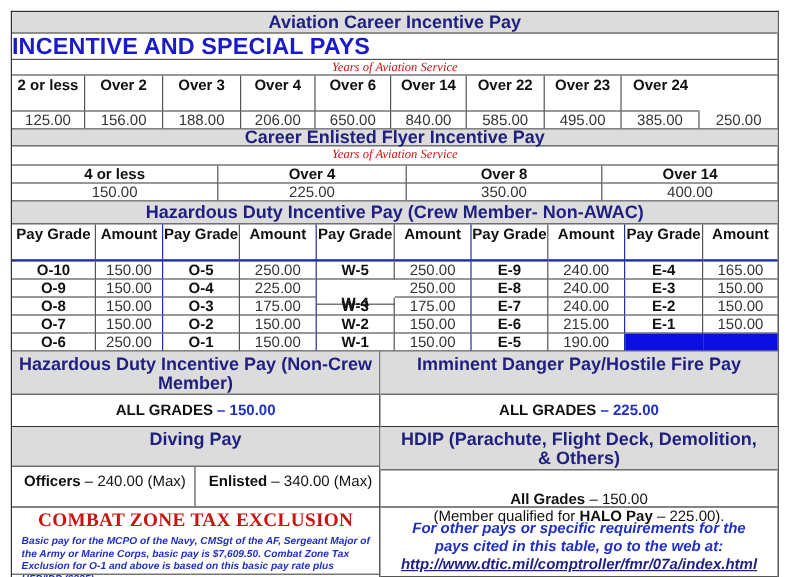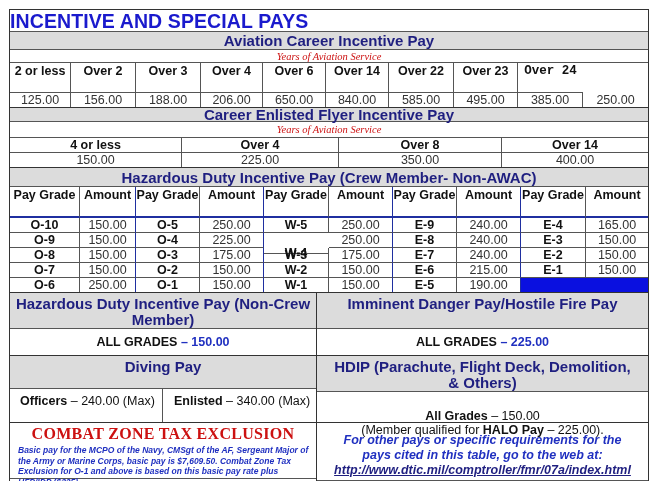--- a/index.html
+++ b/index.html
@@ -29,40 +29,40 @@
   .czte-title { font-family: "Liberation Serif", serif; font-weight: bold; color: #cc1111; font-size: 16px; text-align: center; height: 22px; line-height: 22px; letter-spacing: 0.3px; }
   .czte-text { font-size: 8.5px; font-style: italic; font-weight: bold; color: #2030c0; line-height: 10.5px; padding: 0 4px 0 8px; }
   .other { font-style: italic; font-weight: bold; color: #2030c0; font-size: 12.5px; line-height: 15px; text-align: center; padding-top: 10px; }
   .other a { color: #1f1f80; text-decoration: underline; }
 </style>
 </head>
 <body>
 
 <div class="sheet">
 
+  <div class="row sec gray" style="justify-content:center;align-items:center;">
+    <span>Aviation Career Incentive Pay</span>
+  </div>
+
   <div class="row title">
     <span>INCENTIVE AND SPECIAL PAYS</span>
-  </div>
-
-  <div class="row sec gray" style="justify-content:center;align-items:center;">
-    <span>Aviation Career Incentive Pay</span>
   </div>
   <div class="row yrs" style="justify-content:center;align-items:center;">
     <span>Years of Aviation Service</span>
   </div>
   <div class="row" style="height:30px;">
     <div class="cell hdr" style="width:61px;align-items:flex-start;padding-top:1px;">2 or less</div>
     <div class="cell hdr" style="width:65px;align-items:flex-start;padding-top:1px;">Over 2</div>
     <div class="cell hdr" style="width:65px;align-items:flex-start;padding-top:1px;">Over 3</div>
     <div class="cell hdr" style="width:62px;align-items:flex-start;padding-top:1px;">Over 4</div>
     <div class="cell hdr" style="width:63px;align-items:flex-start;padding-top:1px;">Over 6</div>
     <div class="cell hdr" style="width:63px;align-items:flex-start;padding-top:1px;">Over 14</div>
     <div class="cell hdr" style="width:65px;align-items:flex-start;padding-top:1px;">Over 22</div>
     <div class="cell hdr" style="width:64px;align-items:flex-start;padding-top:1px;">Over 23</div>
-    <div class="cell hdr" style="width:65px;align-items:flex-start;padding-top:1px;font-family:Liberation Mono, monospace;">Over 24</div>
+    <div class="cell hdr" style="width:65px;align-items:flex-start;padding-top:1px;">Over 24</div>
   </div>
   <div class="row" style="height:15px;border-bottom:1.5px solid #333;">
     <div class="cell val" style="width:61px;border-bottom:none;">125.00</div>
     <div class="cell val" style="width:65px;border-bottom:none;">156.00</div>
     <div class="cell val" style="width:65px;border-bottom:none;">188.00</div>
     <div class="cell val" style="width:62px;border-bottom:none;">206.00</div>
     <div class="cell val" style="width:63px;border-bottom:none;">650.00</div>
     <div class="cell val" style="width:63px;border-bottom:none;">840.00</div>
     <div class="cell val" style="width:65px;border-bottom:none;">585.00</div>
     <div class="cell val" style="width:64px;border-bottom:none;">495.00</div>

